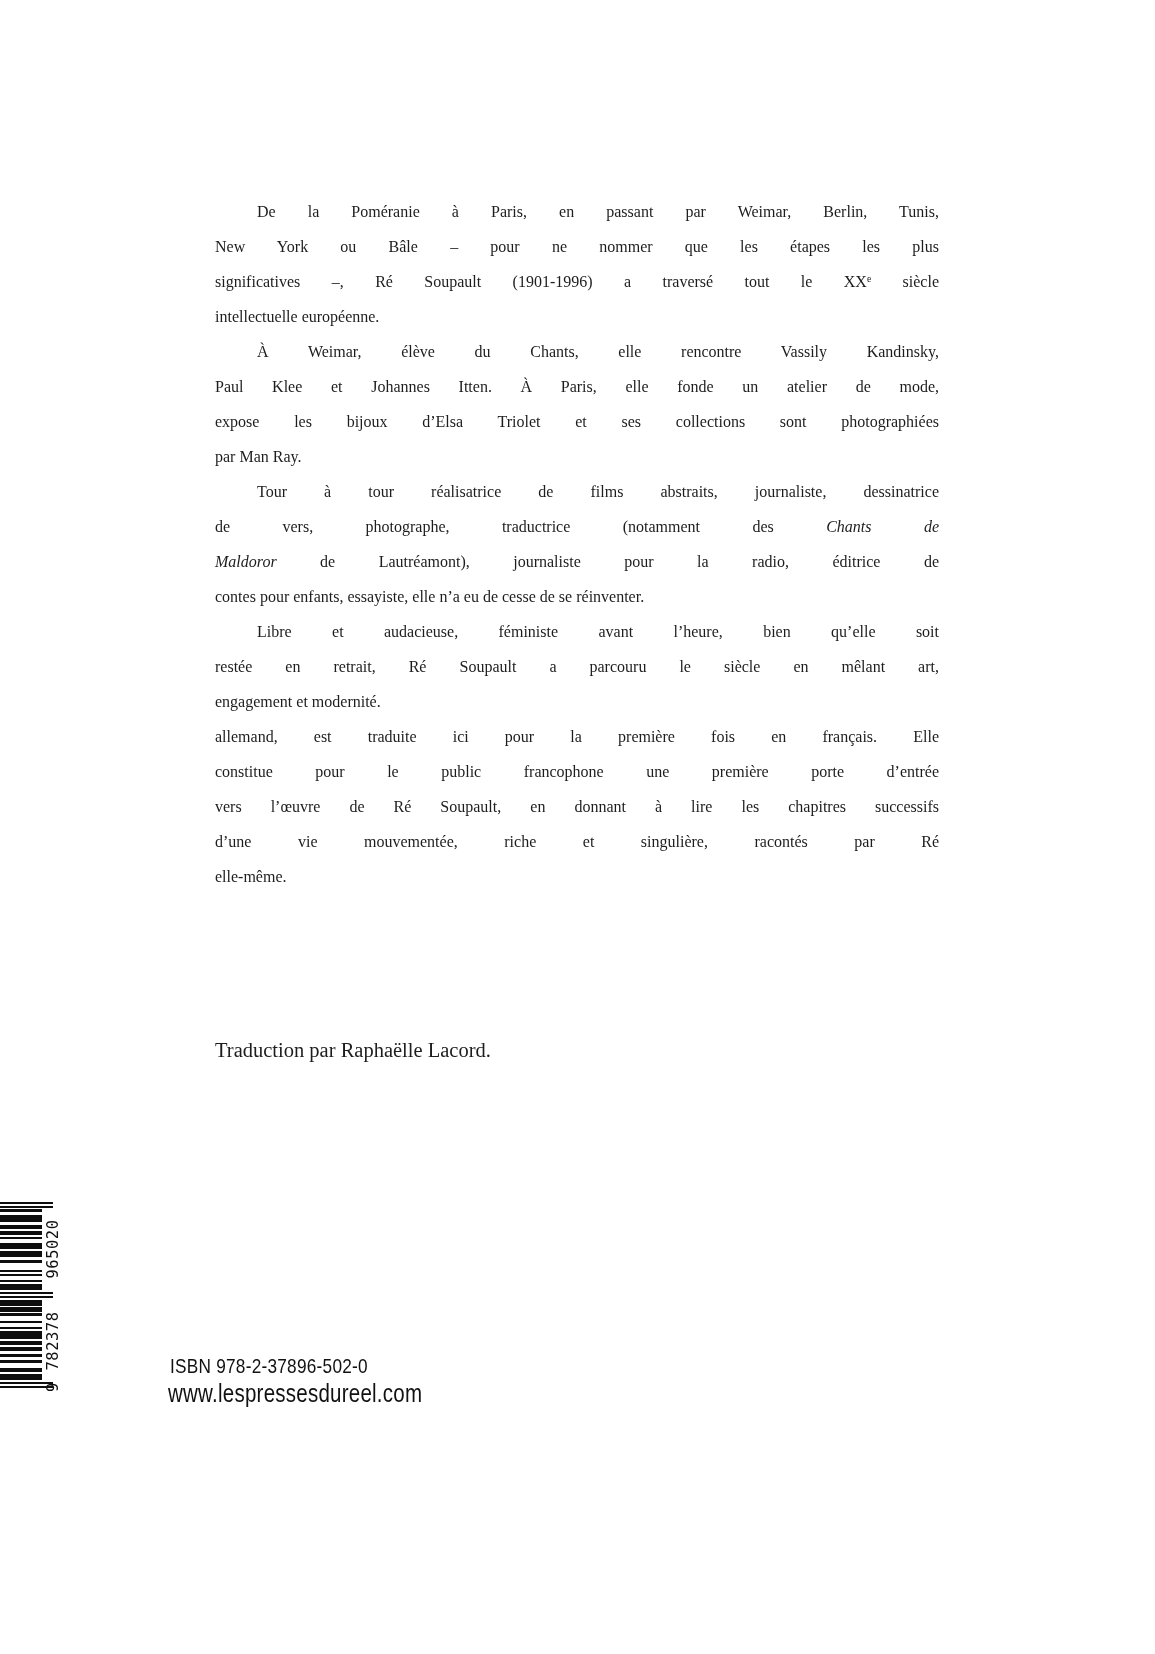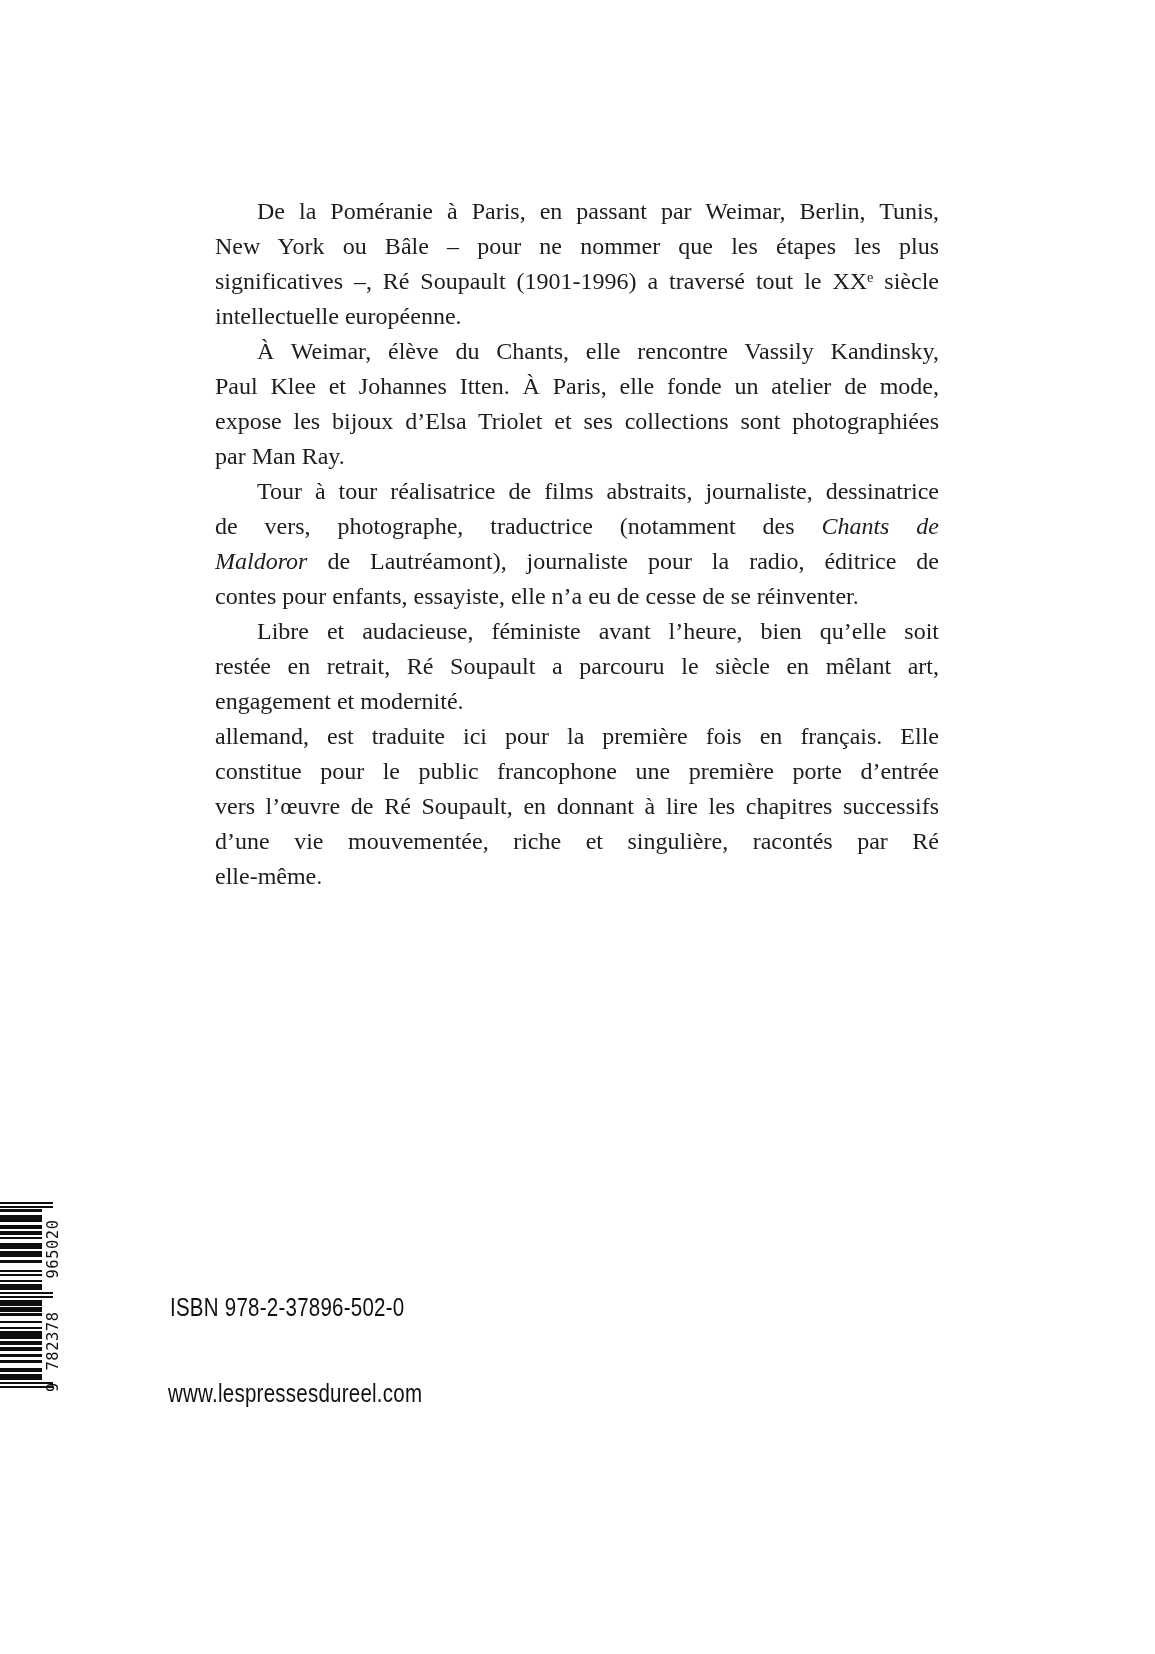--- a/index.html
+++ b/index.html
@@ -3,21 +3,21 @@
 <meta charset="utf-8">
 <style>
   html,body{margin:0;padding:0;background:#ffffff;}
   .page{
     position:relative;width:1155px;height:1654px;background:#ffffff;
     font-family:"Liberation Serif",serif;color:#1d1d1d;overflow:hidden;
   }
   
   .body-text{
     position:absolute;left:215px;top:194px;width:724px;
-    font-size:24px;line-height:35px;
+    font-size:16px;line-height:35px;
   }
   .line{text-align:justify;text-align-last:justify;}
   .line.indent{text-indent:42px;}
   .line.last{text-align-last:left;}
   .em{font-style:italic;}
   .sup{font-size:0.6em;vertical-align:0.5em;line-height:0;}
   
   .credits{
     position:absolute;left:215px;top:1031px;
     font-size:20.5px;line-height:39px;
@@ -33,22 +33,22 @@
   .bc-digit{
     position:absolute;top:45px;
     font-family:"DejaVu Sans Mono",monospace;font-size:15.5px;line-height:17px;
     color:#111;white-space:nowrap;
   }
   .bc-d0{left:-4px;}
   .bc-d1{left:6px;width:82px;text-align:center;letter-spacing:0.5px;}
   .bc-d2{left:98px;width:82px;text-align:center;letter-spacing:0.5px;}
   
   .isbn{
-    position:absolute;left:170px;top:1297px;
-    font-family:"Liberation Sans",sans-serif;font-size:25px;line-height:20px;color:#111;
+    position:absolute;left:170px;top:1356px;
+    font-family:"Liberation Sans",sans-serif;font-size:21px;line-height:20px;color:#111;
   }
   .website{
     position:absolute;left:168px;top:1381px;
     font-family:"Liberation Sans",sans-serif;font-size:25px;line-height:25px;color:#111;
   }
   .condense{display:inline-block;transform:scaleX(0.82);transform-origin:0 50%;letter-spacing:0.3px;}
 </style>
 </head>
 <body>
 
@@ -71,20 +71,21 @@
       <div class="line"><span>restée en retrait, Ré Soupault a parcouru le siècle en mêlant art,</span></div>
       <div class="line last"><span>engagement et modernité.</span></div>
       <div class="line"><span>allemand, est traduite ici pour la première fois en français. Elle</span></div>
       <div class="line"><span>constitue pour le public francophone une première porte d’entrée</span></div>
       <div class="line"><span>vers l’œuvre de Ré Soupault, en donnant à lire les chapitres successifs</span></div>
       <div class="line"><span>d’une vie mouvementée, riche et singulière, racontés par Ré</span></div>
       <div class="line last"><span>elle-même.</span></div>
     </div>
 
   <div class="credits">
+    <div class="credit-line">Traduction par Raphaëlle Lacord.</div>
   </div>
 
   <div class="barcode">
     <div class="barcode-inner">
       <div class="bars">
           <div class="bar" style="left: 0px; width: 2.31px; height: 53px;"></div>
           <div class="bar" style="left: 3.92px; width: 2.31px; height: 53px;"></div>
           <div class="bar" style="left: 7.83px; width: 2.31px; height: 42px;"></div>
           <div class="bar" style="left: 9.79px; width: 2.31px; height: 42px;"></div>
           <div class="bar" style="left: 11.75px; width: 2.31px; height: 42px;"></div>

